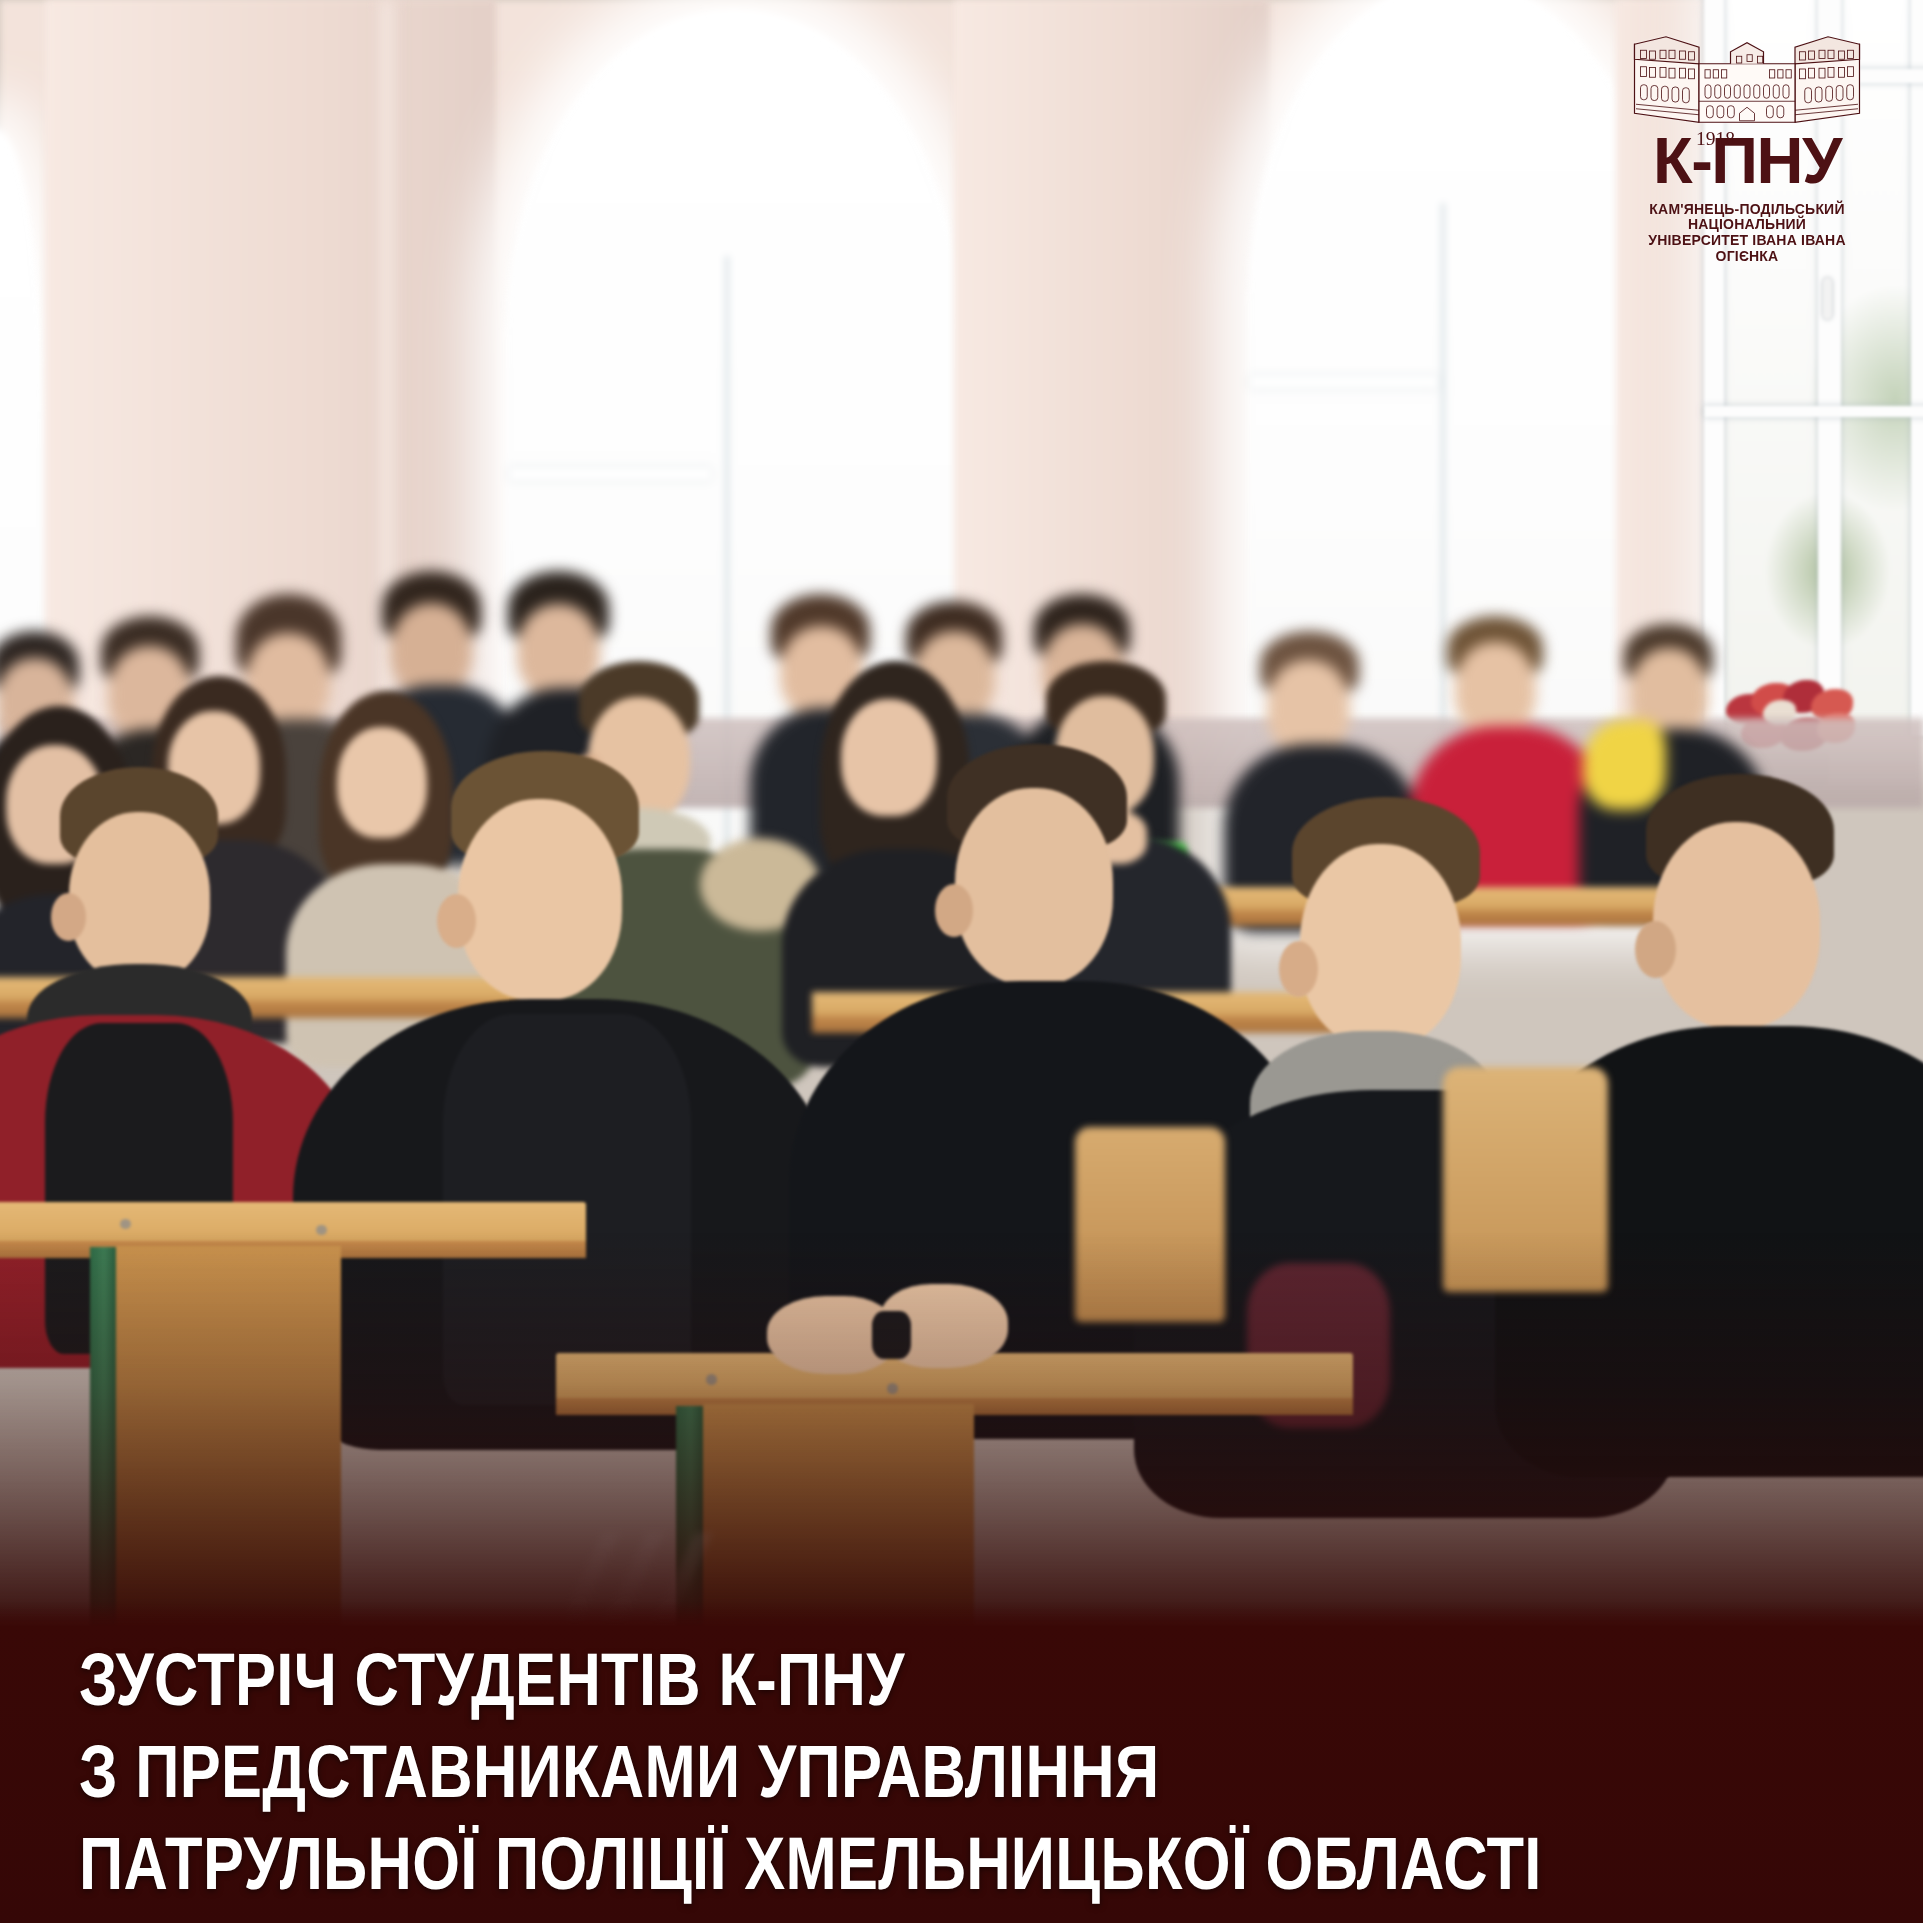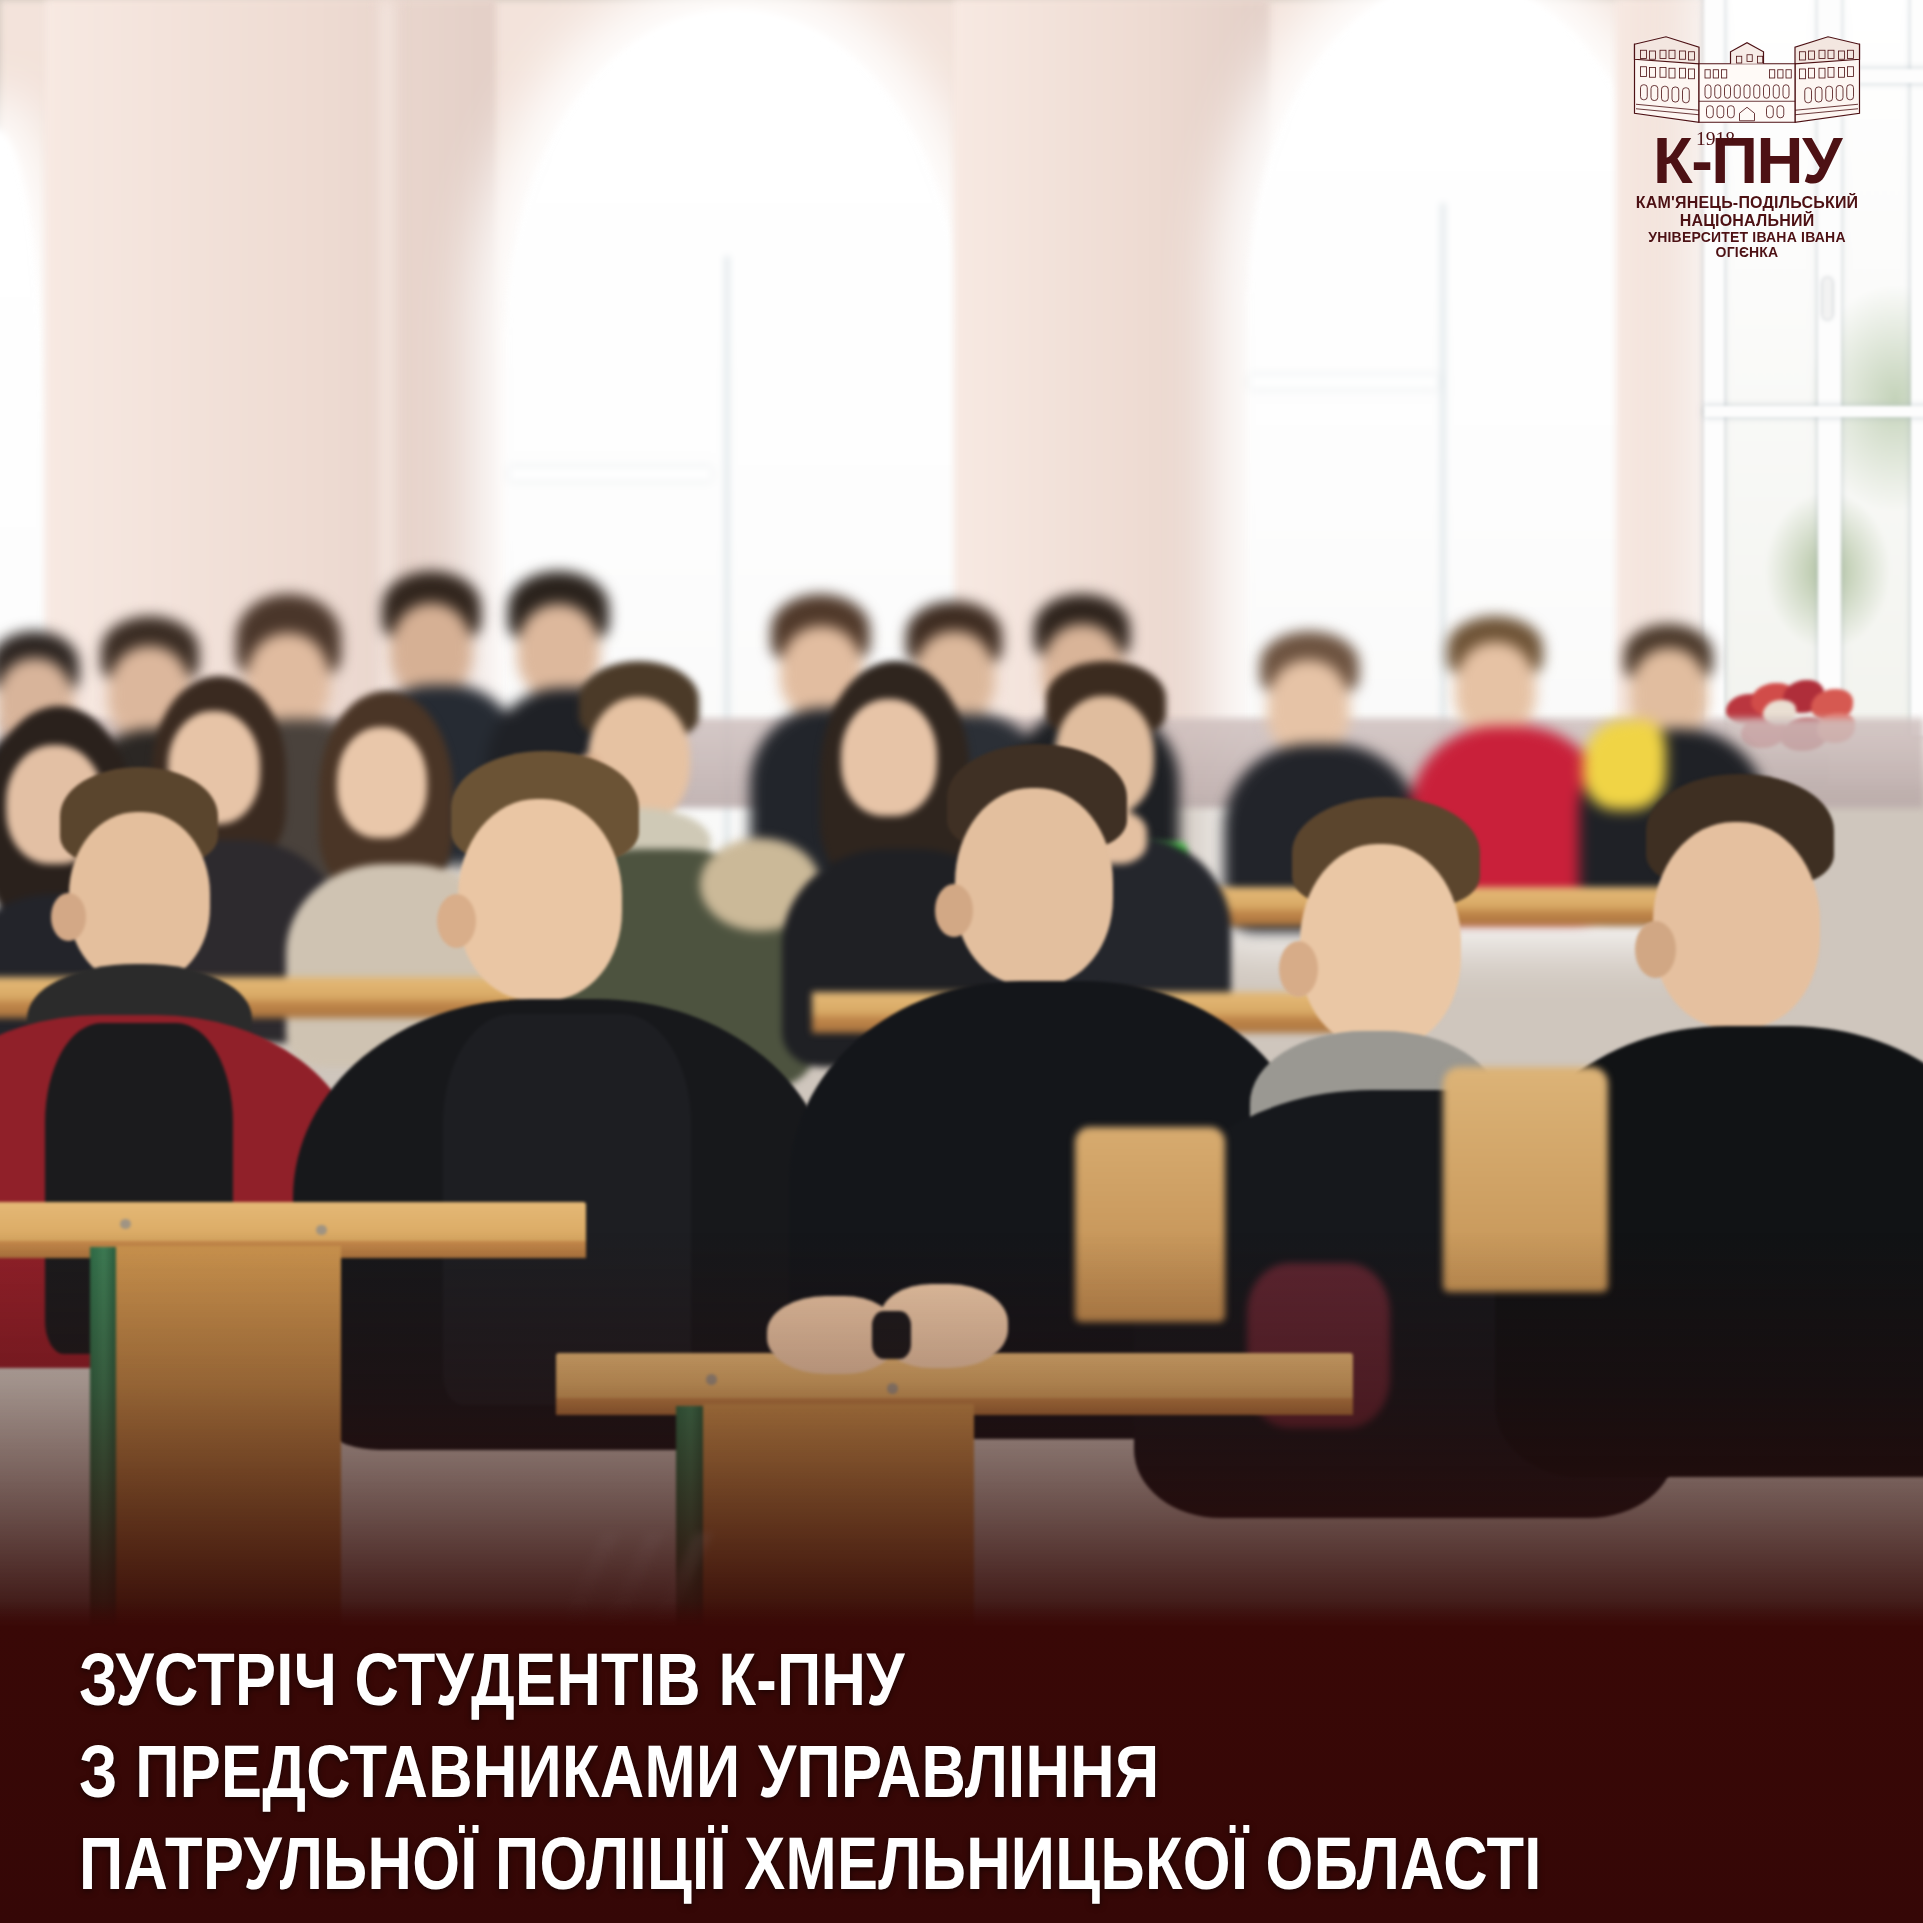--- a/index.html
+++ b/index.html
@@ -143,21 +143,21 @@
     font-weight:400;font-size:19.5px;letter-spacing:0;
     color:#4d1114;
   }
   .logo .sub1,.logo .sub2{
     text-align:center;
     font-family:"Liberation Sans", sans-serif;
     font-weight:700;
     color:#4d1114;
     line-height:1.12;
   }
-  .logo .sub1{font-size:16px;letter-spacing:0.2px;margin-top:3px;}
+  .logo .sub1{font-size:14px;letter-spacing:0.2px;margin-top:11px;}
   .logo .sub2{font-size:14px;letter-spacing:0.2px;}
   .logo-wrap{filter:drop-shadow(0 0.8px 1.5px rgba(255,255,255,.45));}
 </style>
 </head>
 <body>
 
 <div class="poster">
 
   <div class="photo">
 

